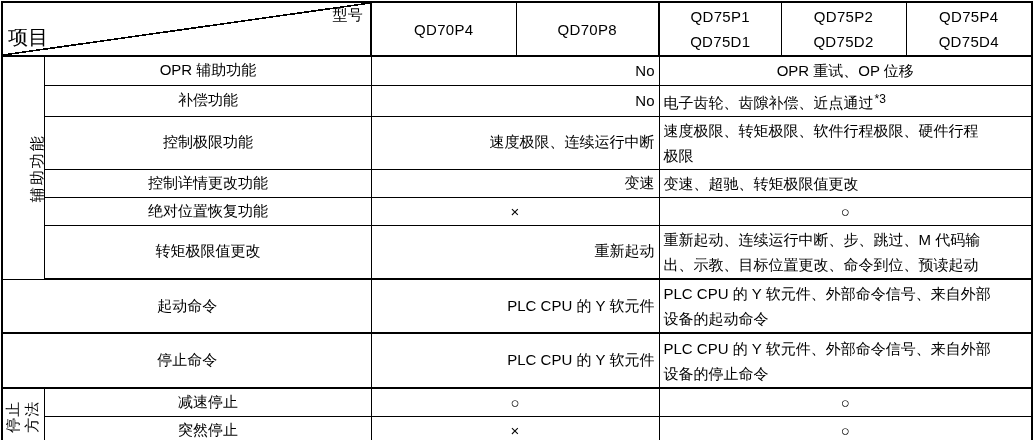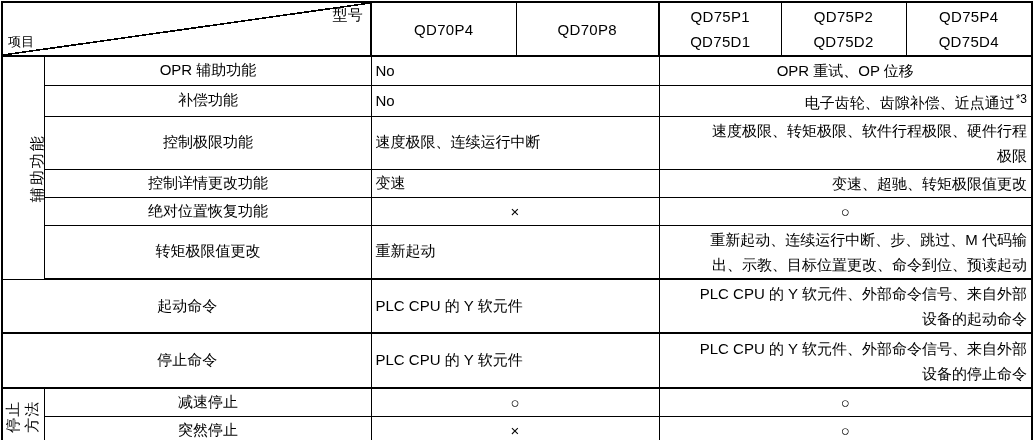--- a/index.html
+++ b/index.html
@@ -38,26 +38,26 @@
   th.corner {
     position: relative;
     padding: 0;
     background: linear-gradient(to bottom right,
       transparent calc(50% - 0.8px),
       #000 calc(50% - 0.8px),
       #000 calc(50% + 0.8px),
       transparent calc(50% + 0.8px));
   }
   .corner-top  { position: absolute; top: 3px; right: 7px; font-size: 15px; }
-  .corner-bot  { position: absolute; bottom: 4px; left: 5px; font-size: 13px; font-family: Liberation Mono, monospace; }
+  .corner-bot  { position: absolute; bottom: 4px; left: 5px; font-size: 20px; font-family: Liberation Mono, monospace; }
   .two-line div { line-height: 25px; }
   
   td.lbl { text-align: center; padding-left: 5px; white-space: nowrap; }
-  td.mid { text-align: left; }
-  td.rt  { text-align: right; line-height: 25px; white-space: pre-line; padding: 1px 4px; }
+  td.mid { text-align: right; }
+  td.rt  { text-align: left; line-height: 25px; white-space: pre-line; padding: 1px 4px; }
   td.rt.c, td.mid.c { text-align: center; white-space: normal; margin-left: 40px; }
   
   td.rot { text-align: center; vertical-align: middle; padding: 0; }
   .rot-inner {
     display: inline-block;
     transform: rotate(-90deg);
     white-space: nowrap;
     font-size: 15px;
     letter-spacing: 2px;
     line-height: 1.1;

